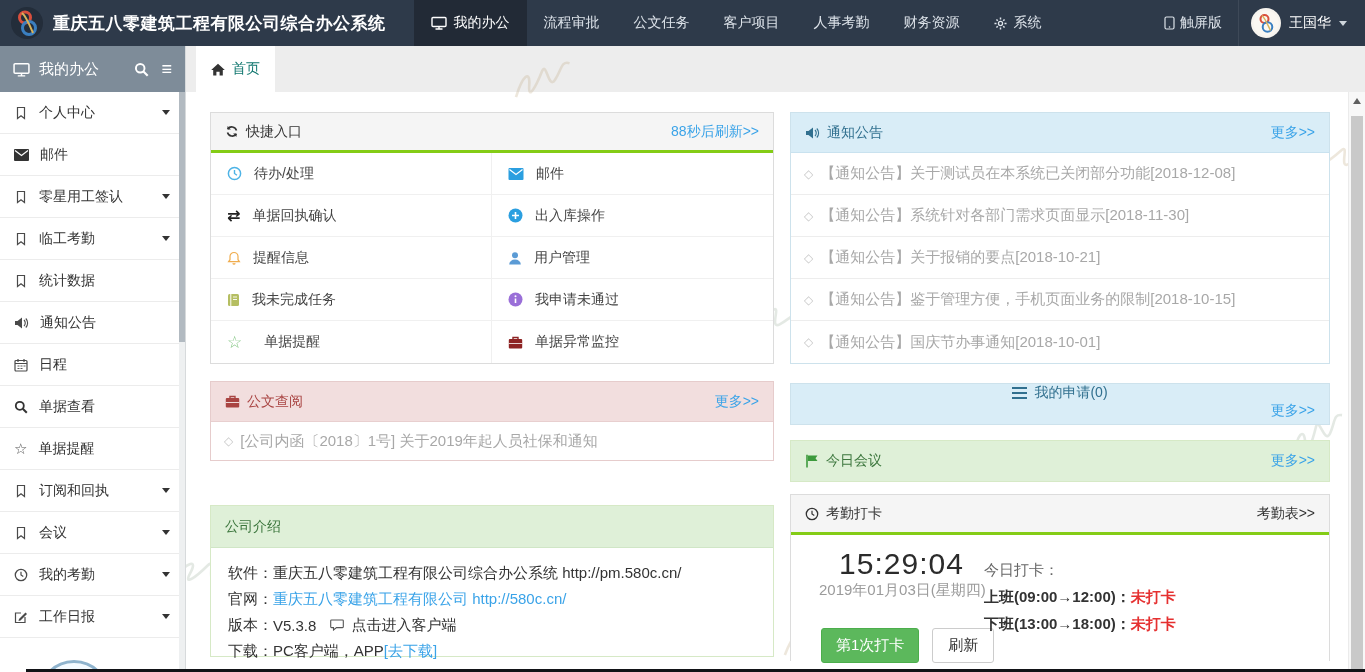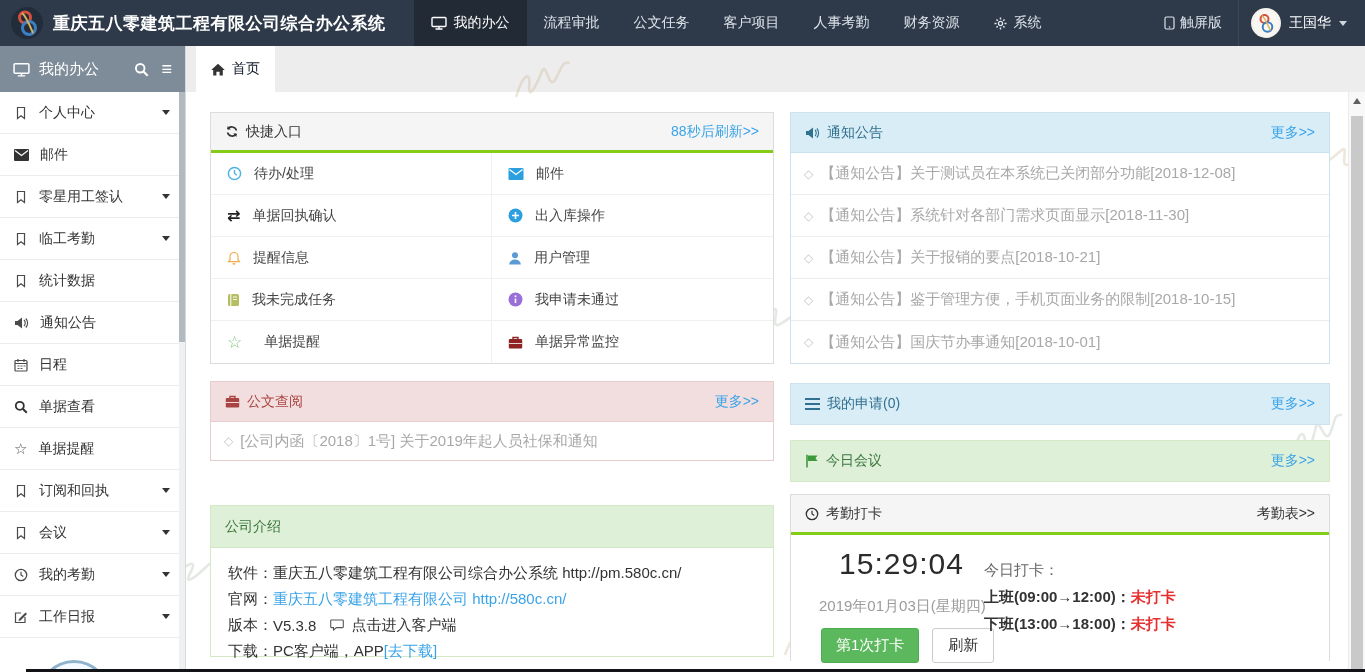--- a/index.html
+++ b/index.html
@@ -32,21 +32,21 @@
   .side-scroll { position:absolute; right:0; top:46px; bottom:0; width:6px; background:#eef0f1; }
   .side-thumb { position:absolute; left:0; top:0; width:6px; height:250px; background:#b2bac1; }
   .side-item { height:42px; display:flex; align-items:center; padding:0 14px; border-bottom:1px solid #ececec; font-size:14px; color:#333; cursor:pointer; position:relative; }
   .side-item .icon { margin-right:11px; color:#4a4a4a; }
   .side-item .caret { position:absolute; right:15px; color:#333; }
   .star-glyph { font-size:15px; line-height:1; }
 
   
   .main { position:absolute; left:186px; top:46px; right:0; bottom:0; }
   .tabbar { position:absolute; left:0; top:0; right:0; height:46px; background:#ededed; }
-  .tab { position:absolute; left:10px; top:0; height:46px; padding:0 15px; background:#fff; display:flex; align-items:center; gap:7px; font-size:14px; color:#0f172a; cursor:pointer; }
+  .tab { position:absolute; left:10px; top:0; height:46px; padding:0 15px; background:#fff; display:flex; align-items:center; gap:7px; font-size:14px; color:#0f766e; cursor:pointer; }
   .content { position:absolute; left:0; top:46px; right:17px; bottom:0; background:#fff; }
 
   .panel { position:absolute; background:#fff; border:1px solid #dcdcdc; }
   .panel-header { height:40px; display:flex; align-items:center; padding:0 14px; font-size:14px; }
   .panel-header .ph-title { display:flex; align-items:center; gap:7px; }
   .panel-header .more { margin-left:auto; color:#3aa3e8; font-size:14px; cursor:pointer; text-decoration:none; }
   .h-default { background:#f5f5f5; color:#333; border-bottom:3px solid #84cc16; }
   .h-info { background:#d9edf7; color:#31708f; border-bottom:1px solid #c9e2ef; }
   .h-success { background:#dff0d8; color:#3c763d; border-bottom:1px solid #d0e6c6; }
   .h-danger { background:#f2dede; color:#a94442; border-bottom:1px solid #e8cfcf; }
@@ -71,21 +71,21 @@
   .company-body { padding:12px 17px; font-size:15px; color:#333; }
   .company-body .line { display:flex; align-items:center; height:26px; white-space:nowrap; }
   .blue-link { color:#3aa3e8; cursor:pointer; text-decoration:none; }
   .client-link { color:#333; cursor:pointer; margin-left:5px; }
   .speech-icon { color:#555; margin-left:14px; margin-right:2px; display:inline-flex; }
 
   
   .att-body { position:relative; height:126px; }
   .att-left { position:absolute; left:28px; top:12px; width:165px; text-align:center; }
   .att-time { font-size:30px; color:#2b2b2b; letter-spacing:1px; }
-  .att-date { font-size:15px; color:#9b9b9b; margin-top:16px; white-space:nowrap; }
+  .att-date { font-size:15px; color:#9b9b9b; white-space:nowrap; }
   .att-btns { position:absolute; left:30px; top:93px; display:flex; gap:13px; }
   .btn-green { background:#5cb85c; color:#fff; border:1px solid #4cae4c; border-radius:3px; font-size:15px; padding:7px 14px; cursor:pointer; font-family:inherit; }
   .btn-plain { background:#fff; color:#333; border:1px solid #ccc; border-radius:3px; font-size:15px; padding:7px 15px; cursor:pointer; font-family:inherit; }
   .att-right { position:absolute; left:193px; top:26px; font-size:15px; }
   .att-right .today { color:#666; }
   .att-line { margin-top:8px; color:#333; white-space:nowrap;font-weight:bold; }
   .status-red { color:#e53030; }
 
   
   .scrollbar { position:absolute; right:0; top:46px; bottom:0; width:17px; background:#f8f8f8; border-left:1px solid #ebebeb; }
@@ -507,21 +507,21 @@
           </span>
           <a class="more">更多&gt;&gt;</a>
         </div>
         <div class="nrow drow">
             <span class="diamond">◇</span>
             <span>[公司内函〔2018〕1号] 关于2019年起人员社保和通知</span>
           </div>
       </div>
 
       <div class="panel p-info" style="left:604px;top:291px;width:540px;">
-        <div class="panel-header h-info" style="border-bottom:none;">
+        <div class="panel-header h-info" style="border-bottom:none;flex-direction:column;">
           <span class="ph-title">
             <span class="icon">
                 <svg width="15" height="12" viewBox="0 0 15 12">
                   <g fill="currentColor">
                     <rect width="15" height="2"></rect>
                     <rect y="5" width="15" height="2"></rect>
                     <rect y="10" width="15" height="2"></rect>
                   </g>
                 </svg>
               </span>

